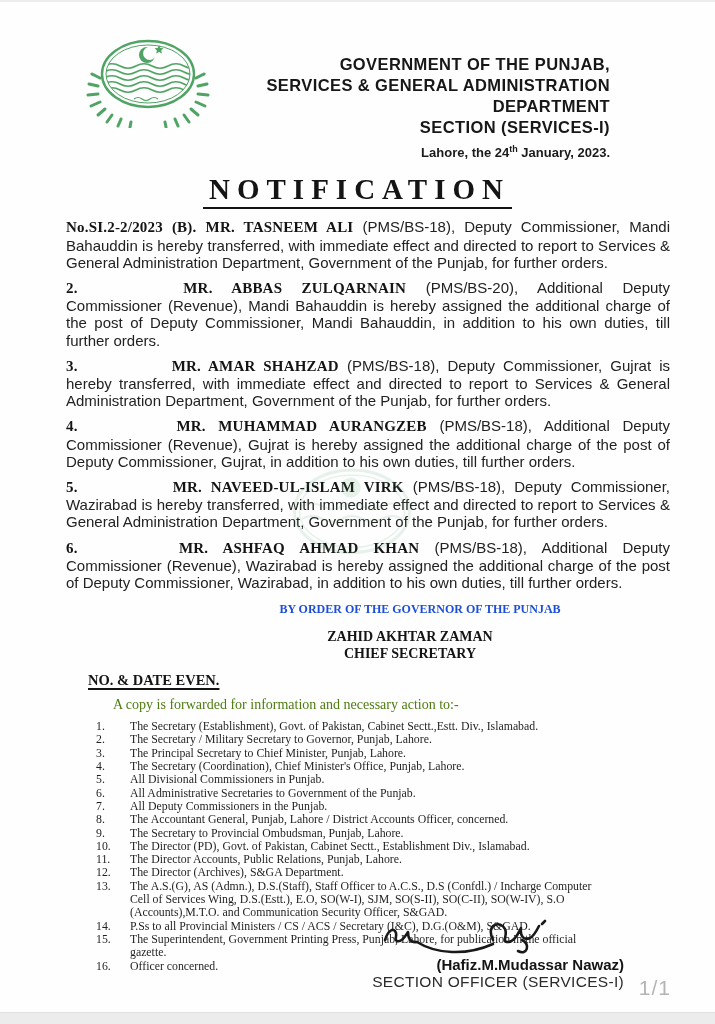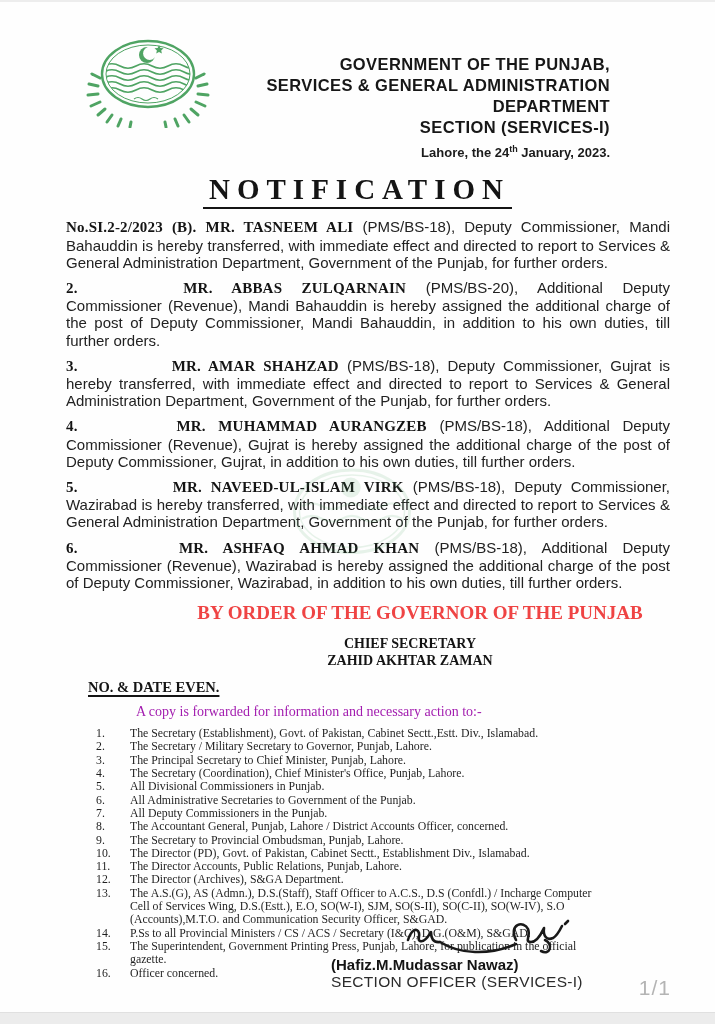--- a/index.html
+++ b/index.html
@@ -41,46 +41,46 @@
     margin:0 0 8px 0;color:#222;
   }
   .bold-serif{
     font-family:"Liberation Serif",serif;font-weight:bold;color:#141414;
     letter-spacing:.2px;
   }
   .para-tab{display:inline-block;width:86px;}
   
   .by-order{
     margin-top:11px;text-align:center;padding-left:104px;
-    font-family:"Liberation Serif",serif;font-weight:bold;font-size:19px;color:#ef4444;
+    font-family:"Liberation Serif",serif;font-weight:bold;font-size:12px;color:#1d4ed8;
   }
   .signatory{
     margin-top:12px;text-align:center;padding-left:84px;
     font-family:"Liberation Serif",serif;font-weight:bold;font-size:14px;line-height:16.5px;color:#141414;
   }
   .no-date{
     margin:10px 0 0 22px;
     font-family:"Liberation Serif",serif;font-weight:bold;font-size:14.5px;color:#141414;
     text-decoration:underline;text-underline-offset:3px;text-decoration-thickness:1.5px;
     width:max-content;
   }
   .copy-line{
-    margin:8px 0 0 70px;
-    font-family:"Liberation Serif",serif;font-size:14px;color:#a21caf;
+    margin:8px 0 0 47px;
+    font-family:"Liberation Serif",serif;font-size:14px;color:#4d7c0f;
   }
   
   .dist-list{margin:7px 0 0 30px;}
   .dist-row{
     display:flex;
     font-family:"Liberation Serif",serif;font-size:11.8px;line-height:13.3px;color:#1f1f1f;
   }
   .dist-num{width:34px;flex-shrink:0;}
   .dist-text{flex:1;padding-right:60px;}
   
-  .signature-block{position:absolute;left:331px;top:916px;width:316px;text-align:left;}
+  .signature-block{position:absolute;left:308px;top:916px;width:316px;text-align:right;}
   .signature-scrawl{display:block;margin:0 auto -4px auto;}
   .sig-name{font-weight:bold;font-size:15px;color:#141414;}
   .sig-title{font-size:15.5px;color:#2b2b2b;letter-spacing:.3px;}
   
   .page-indicator{
     position:absolute;right:44px;top:974px;
     font-size:21px;color:#b4b4b4;letter-spacing:1px;
   }
   .bottom-bar{
     position:absolute;left:0;right:0;bottom:0;height:13px;
@@ -180,22 +180,22 @@
 
     <p class="para">
       <span class="bold-serif">6.</span><span class="para-tab"></span>
       <span class="bold-serif">MR. ASHFAQ AHMAD KHAN</span>
       <span>(PMS/BS-18), Additional Deputy Commissioner (Revenue), Wazirabad is hereby assigned the additional charge of the post of Deputy Commissioner, Wazirabad, in addition to his own duties, till further orders.</span>
     </p>
 
     <div class="by-order">BY ORDER OF THE GOVERNOR OF THE PUNJAB</div>
 
     <div class="signatory">
+      <div>ZAHID AKHTAR ZAMAN</div>
       <div>CHIEF SECRETARY</div>
-      <div>ZAHID AKHTAR ZAMAN</div>
     </div>
 
     <div class="no-date">NO. &amp; DATE EVEN.</div>
     <div class="copy-line">A copy is forwarded for information and necessary action to:-</div>
 
     <div class="dist-list">
       <div class="dist-row">
           <span class="dist-num">1.</span>
           <span class="dist-text">The Secretary (Establishment), Govt. of Pakistan, Cabinet Sectt.,Estt. Div., Islamabad.</span>
         </div>

